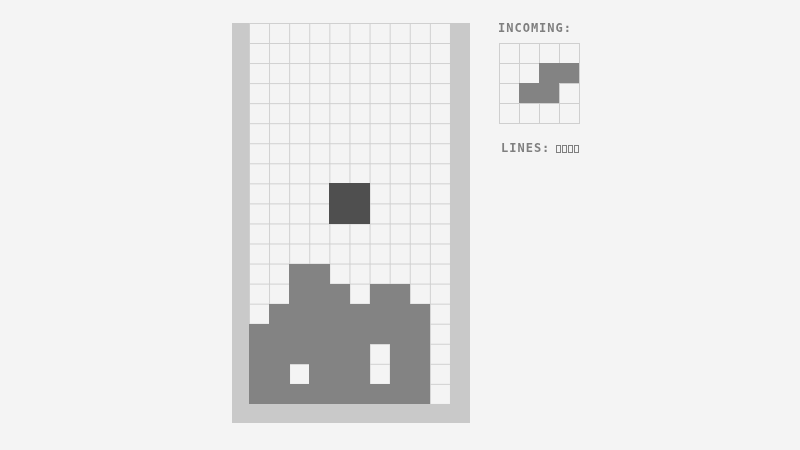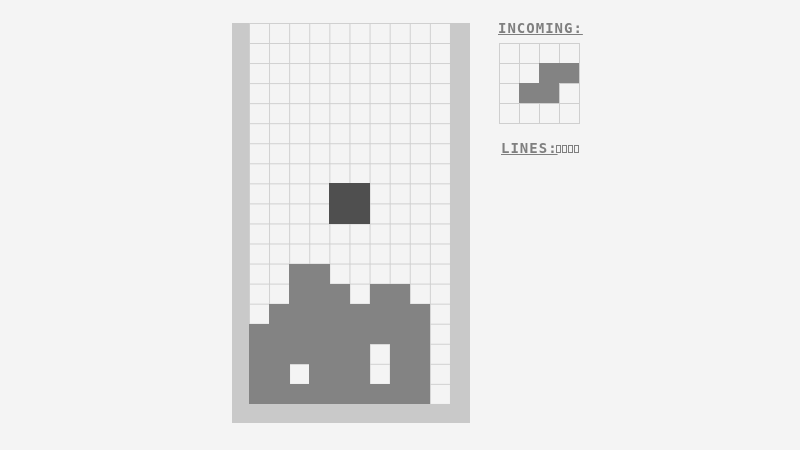--- a/index.html
+++ b/index.html
@@ -25,22 +25,22 @@
     background-image:
       linear-gradient(to right, var(--gridline) 1px, transparent 1px),
       linear-gradient(to bottom, var(--gridline) 1px, transparent 1px);
     background-size:20.1px 20.053px;
   }
   .cell{position:absolute;}
   .cell.stack{background:var(--stack);}
   .cell.piece{background:var(--piece);}
   
   .label{
-    position:absolute;color:var(--txt);font-size:14px;line-height:11px;
-    font-weight:bold;letter-spacing:1px;white-space:pre;text-decoration:underline;
+    position:absolute;color:var(--txt);font-size:12px;line-height:11px;
+    font-weight:bold;letter-spacing:1px;white-space:pre;
   }
   #incoming-label{left:498px;top:23px;}
   #lines-label{left:501px;top:143px;}
   #preview{
     position:absolute;left:499px;top:43px;width:81px;height:81px;
     background-color:var(--cellfill);
     border-right:1px solid var(--gridline);
     border-bottom:1px solid var(--gridline);
     background-image:
       linear-gradient(to right, var(--gridline) 1px, transparent 1px),

